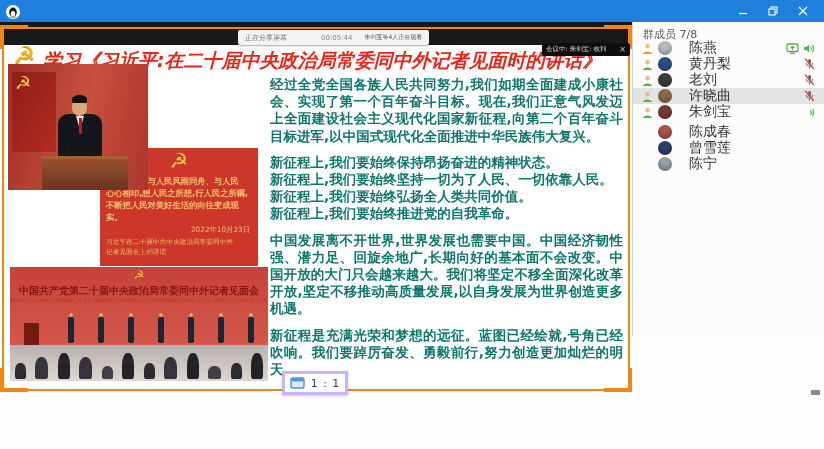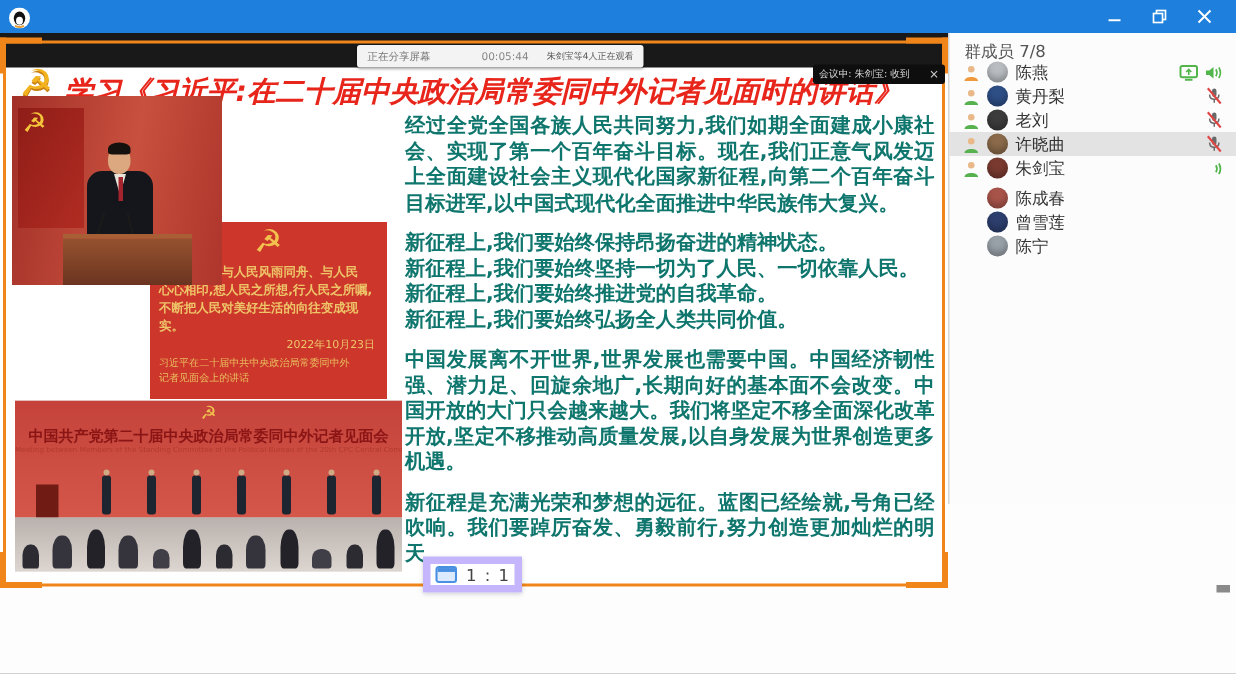--- a/index.html
+++ b/index.html
@@ -99,36 +99,36 @@
                 background:linear-gradient(#b8b1ad,#ddd6d0); }
   .conf-crowd { position:absolute; left:0; right:0; bottom:2px; height:32px;
                 display:flex; justify-content:space-around; align-items:flex-end; }
   .conf-crowd i { background:#2b2b31; border-radius:45% 45% 15% 15%; width:11px; height:16px; }
   .conf-crowd i:nth-child(2n){ height:22px; width:13px; background:#35343c; }
   .conf-crowd i:nth-child(3n){ height:26px; width:12px; background:#232228; }
   .conf-crowd i:nth-child(5n){ height:13px; background:#403e46; }
 
   
   .zoom-pop { position:absolute; left:282px; top:371px; width:66px; height:24px; background:#ffffff;
-              border:5px solid #c4b5fd; box-shadow:0 1px 3px rgba(0,0,0,.18); display:flex;
+              border:3px solid #c4b5fd; box-shadow:0 1px 3px rgba(0,0,0,.18); display:flex;
               align-items:center; justify-content:center; gap:6px; z-index:8; }
   .zoom-pop .zlabel { font-size:11px; color:#444; letter-spacing:1px; }
 
   
   .panel { position:absolute; left:632px; top:22px; width:192px; height:314px; background:#fcfcfc;
            border-left:1px solid #d5d5d5; }
   .panel-header { position:absolute; left:10px; top:5px; font-size:11px; color:#555; }
   .mlist { position:absolute; left:0; top:18px; width:100%; }
   .mrow { position:relative; height:16px; display:flex; align-items:center; padding-left:9px; }
   .mrow.gap { margin-top:4px; }
   .mrow.sel { background:#e3e3e3; }
   .pstat { width:12px; height:11px; flex:0 0 auto; display:flex; align-items:flex-end; }
   .avatar { width:14px; height:14px; border-radius:50%; margin-left:4px; flex:0 0 auto;
             background:#999; box-shadow:inset 0 -3px 4px rgba(0,0,0,.25); }
-  .mname { font-size:11px; color:#333; margin-left:5px; white-space:nowrap; }
+  .mname { font-size:14px; color:#333; margin-left:17px; white-space:nowrap; }
   .micons { position:absolute; right:9px; display:flex; gap:4px; align-items:center; }
 
   .grip { position:absolute; right:4px; top:368px; width:9px; height:5px; background:#8a8a8a; }
 </style>
 </head>
 <body>
 
 <div class="screen">
 
   <div class="titlebar">
@@ -165,22 +165,22 @@
     <div class="dark-strip"></div>
 
     <span class="doc-emblem">☭</span>
     <div class="doc-title">学习《习近平:在二十届中央政治局常委同中外记者见面时的讲话》</div>
 
     <div class="doc-body">
       <p>经过全党全国各族人民共同努力,我们如期全面建成小康社会、实现了第一个百年奋斗目标。现在,我们正意气风发迈上全面建设社会主义现代化国家新征程,向第二个百年奋斗目标进军,以中国式现代化全面推进中华民族伟大复兴。</p>
       <div class="slogans">
         <div>新征程上,我们要始终保持昂扬奋进的精神状态。</div>
         <div>新征程上,我们要始终坚持一切为了人民、一切依靠人民。</div>
+        <div>新征程上,我们要始终弘扬全人类共同价值。</div>
         <div>新征程上,我们要始终推进党的自我革命。</div>
-        <div>新征程上,我们要始终弘扬全人类共同价值。</div>
       </div>
       <p>中国发展离不开世界,世界发展也需要中国。中国经济韧性强、潜力足、回旋余地广,长期向好的基本面不会改变。中国开放的大门只会越来越大。我们将坚定不移全面深化改革开放,坚定不移推动高质量发展,以自身发展为世界创造更多机遇。</p>
       <p>新征程是充满光荣和梦想的远征。蓝图已经绘就,号角已经吹响。我们要踔厉奋发、勇毅前行,努力创造更加灿烂的明天。</p>
     </div>
 
     <div class="qcard">
       <div class="qcard-emblem">☭</div>
       <div class="qcard-lines">
         <div>我们要始终与人民风雨同舟、与人民</div>
         <div>心心相印,想人民之所想,行人民之所嘱,</div>

